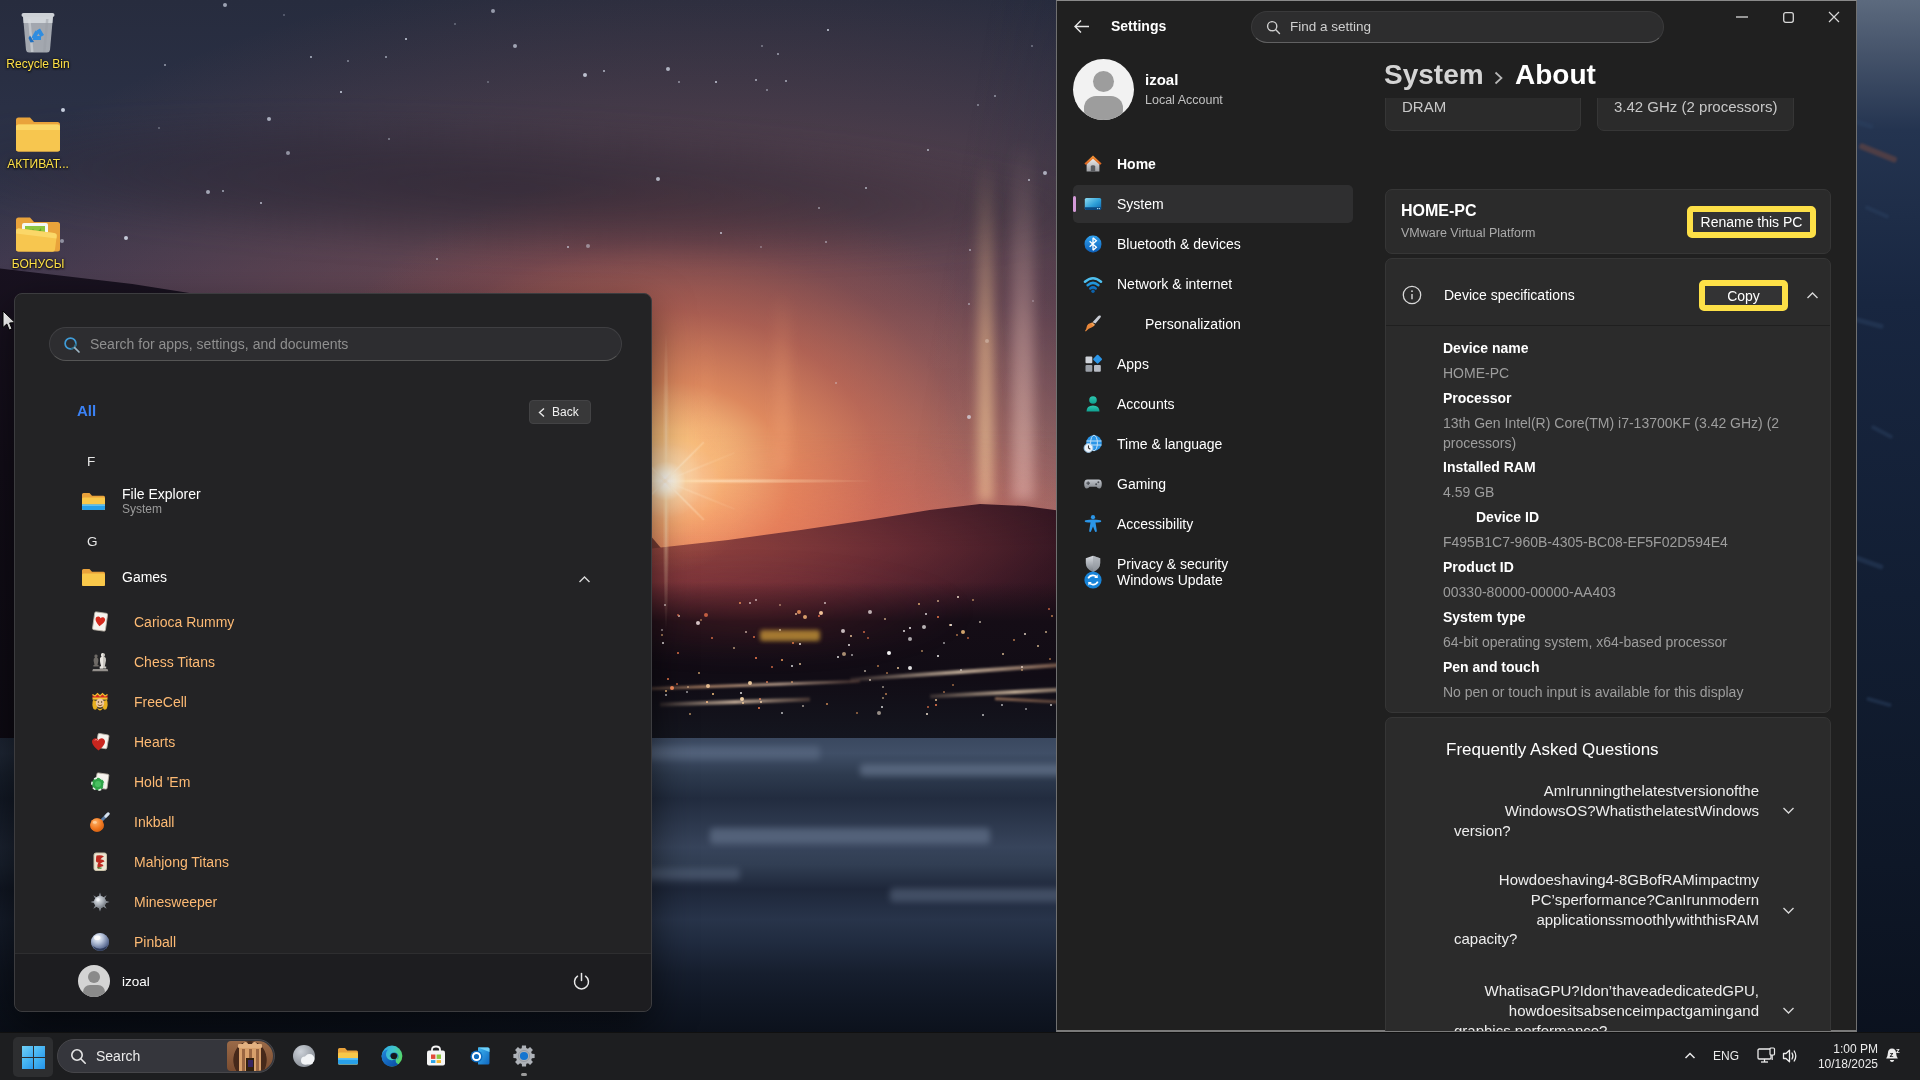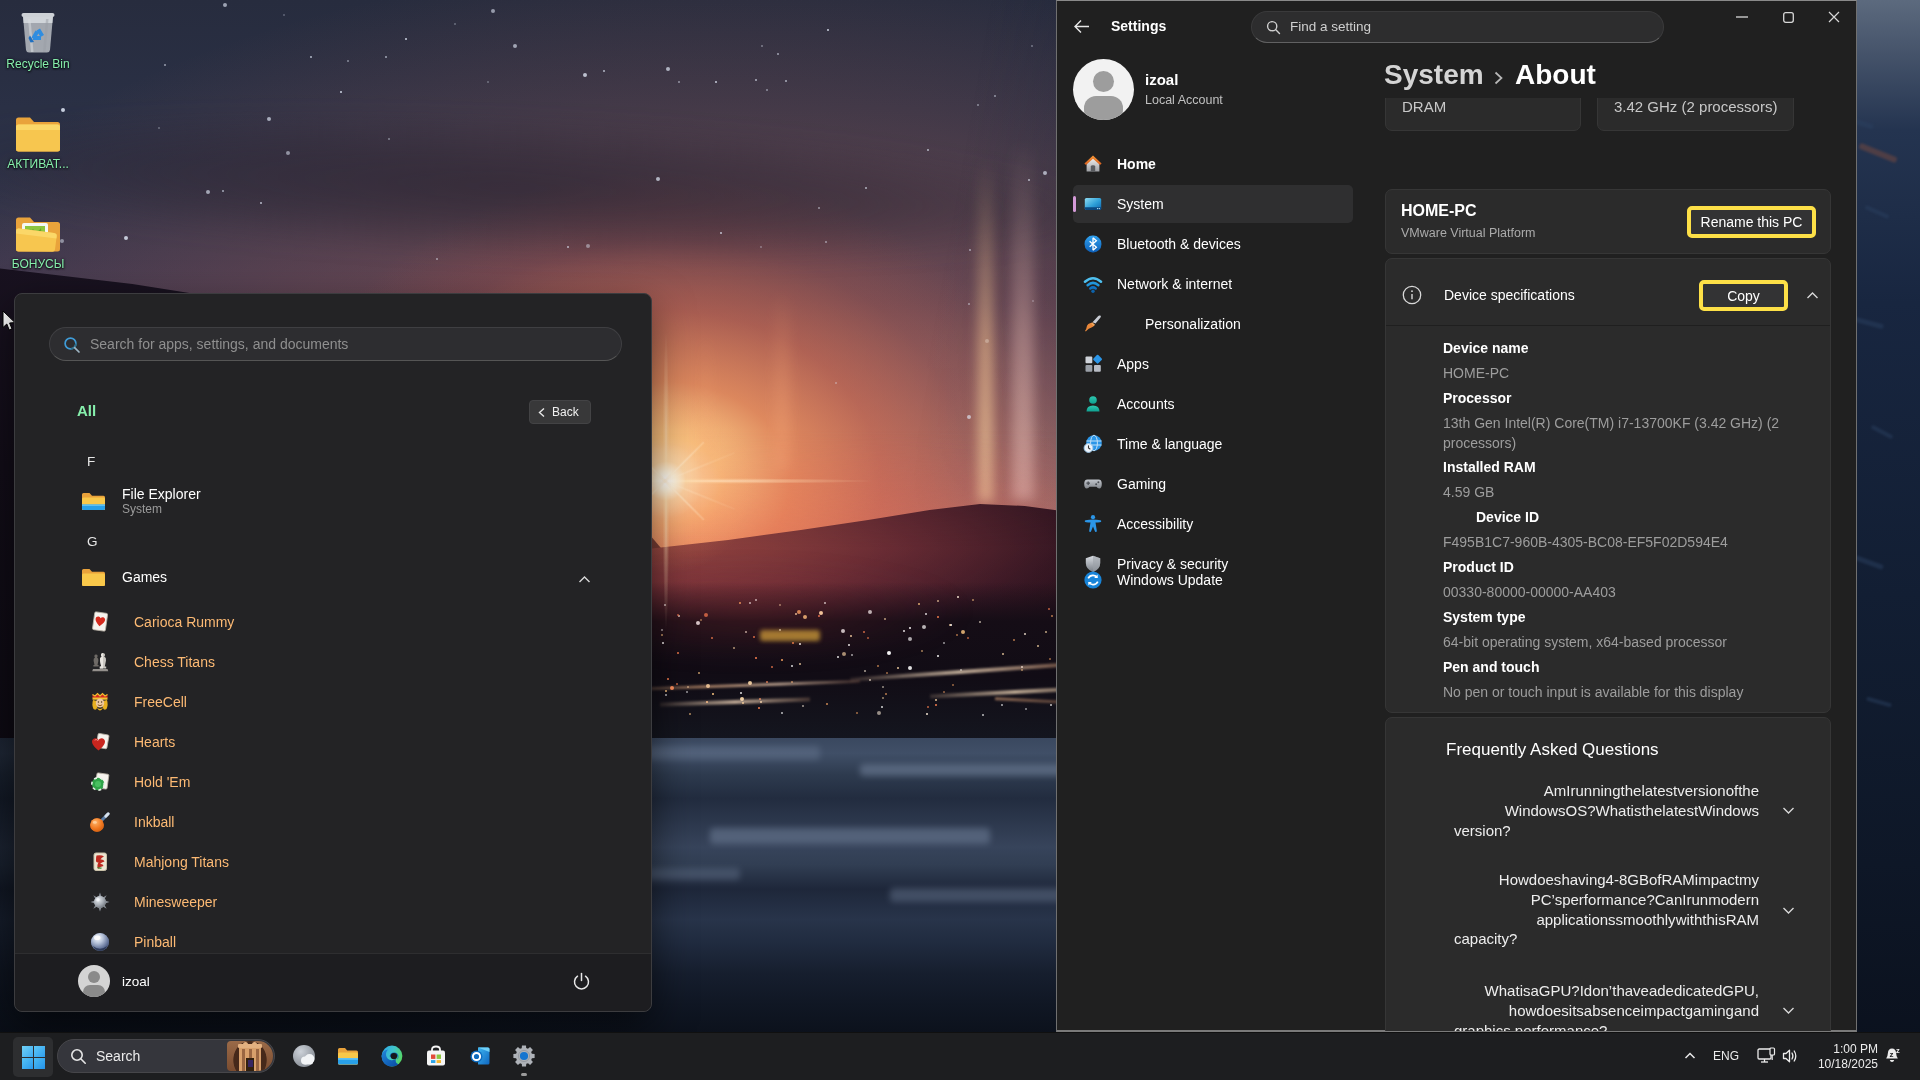--- a/index.html
+++ b/index.html
@@ -58,21 +58,21 @@
 #ice { position:absolute; left:0px; top:738px; width:1120px; height:302px;
   background:linear-gradient(90deg, rgba(8,12,20,.6) 0%, rgba(8,12,20,.35) 30%, rgba(8,12,20,.08) 50%, rgba(8,12,20,0) 60%),linear-gradient(180deg, #3a485f 0%, #404f67 5%, #2e3b4f 12%, #222c3f 20%, #37445b 36%, #313e53 42%, #1e273a 50%, #28344a 60%, #202b3f 68%, #161e2e 78%, #101724 88%, #0b101a 100%); }
 .floe { position:absolute; background:#74849e; opacity:.35; border-radius:4px; filter:blur(3px); }
 
 #rstrip { position:absolute; left:1820px; top:0; width:100px; height:1080px;
   background:linear-gradient(180deg, #5c6a7e 0%, #45536a 5%, #243450 12%, #182640 28%, #121e33 55%, #0e1727 80%, #0a101c 100%); }
 .rtex { position:absolute; background:#2b4060; opacity:.5; border-radius:2px; filter:blur(1.2px); }
 
 
 .dicon { position:absolute; width:76px; text-align:center; }
-.dicon .lbl { margin-top:4px; font-size:12px; color:#86efac; text-shadow:0 1px 2px rgba(0,0,0,.9), 0 0 3px rgba(0,0,0,.8); line-height:13px; }
+.dicon .lbl { margin-top:4px; font-size:12px; color:#fde047; text-shadow:0 1px 2px rgba(0,0,0,.9), 0 0 3px rgba(0,0,0,.8); line-height:13px; }
 .dicon .img { height:48px; display:flex; align-items:flex-end; justify-content:center; }
 
 
 #taskbar { position:absolute; left:0; top:1032px; width:1920px; height:48px; background:#1d1e20; border-top:1px solid #101010; }
 #startbtn { position:absolute; left:13px; top:4px; width:40px; height:40px; background:#2d2e30; border-radius:5px; }
 .winlogo { position:absolute; width:23px; height:23px; }
 .winlogo div { position:absolute; width:11px; height:11px; }
 .tico { position:absolute; top:1044px; width:24px; height:24px; }
 #tsearch { position:absolute; left:57px; top:1039px; width:218px; height:34px; background:#35363c; border:1px solid #46464a; border-radius:17px; }
 
@@ -86,21 +86,21 @@
 #sbottom { position:absolute; left:0; bottom:0; width:636px; height:58px; background:#1d1d20; border-top:1px solid #2e2e30; border-radius:0 0 8px 8px; }
 
 
 #win { position:absolute; left:1056px; top:0; width:801px; height:1032px; background:#202020;
   border:1px solid #707070; border-top-color:#8a8a8a; border-bottom:2px solid #7a7a7a; }
 .navrow { position:absolute; left:16px; width:280px; height:38px; border-radius:5px; display:flex; align-items:center; }
 .navrow.sel { background:#2f2f30; }
 .navrow .ico { width:20px; height:20px; margin-left:10px; }
 .navrow .txt { margin-left:14px; font-size:14px; color:#fff; }
 .card { position:absolute; left:328px; width:446px; background:#2b2b2b; border:1px solid #363636; border-radius:7px; }
-.btn { position:absolute; background:#333334; border:4px solid #fde047; border-radius:5px; color:#fff; font-size:14px; display:flex; align-items:center; justify-content:center; }
+.btn { position:absolute; background:#333334; border:6px solid #fde047; border-radius:5px; color:#fff; font-size:14px; display:flex; align-items:center; justify-content:center; }
 .speclabel { position:absolute; left:386px; font-size:14px; font-weight:700; color:#fff; }
 .specval { position:absolute; left:386px; font-size:14px; color:#9d9d9d; }
 .jline { display:flex; justify-content:flex-end; height:19.7px; align-items:center; }
 .q { position:absolute; left:397px; width:305px; font-size:15px; color:#eee; }
 .chev { position:absolute; }
 </style>
 </head>
 <body>
 <div id="screen">
   <div id="wall"></div>
@@ -191,21 +191,21 @@
   </svg>
   <div id="start">
     <div id="ssearch">
       <svg style="position:absolute;left:13px;top:8px;" width="18" height="18" viewBox="0 0 18 18">
         <circle cx="7.5" cy="7.5" r="5.4" fill="none" stroke="#3f9cd8" stroke-width="1.7"></circle>
         <circle cx="7.5" cy="7.5" r="5.4" fill="none" stroke="#2f6f88" stroke-width="1.7" stroke-dasharray="8 26"></circle>
         <line x1="11.6" y1="11.6" x2="16" y2="16" stroke="#9fb6c4" stroke-width="1.7" stroke-linecap="round"></line>
       </svg>
       <span style="position:absolute;left:40px;top:8px;font-size:14px;color:#8f8f8f;">Search for apps, settings, and documents</span>
     </div>
-    <div style="position:absolute;left:62px;top:108px;font-size:15px;font-weight:700;color:#86efac;">All</div>
+    <div style="position:absolute;left:62px;top:108px;font-size:15px;font-weight:700;color:#3b82f6;">All</div>
     <div style="position:absolute;left:514px;top:106px;width:62px;height:24px;background:#383839;border:1px solid #434345;border-radius:4px;">
       <svg style="position:absolute;left:7px;top:6px;" width="9" height="11" viewBox="0 0 9 11">
           <path d="M7 1.5 L2.5 5.5 L7 9.5" fill="none" stroke="#e8e8e8" stroke-width="1.4"></path>
         </svg>
       <span style="position:absolute;left:22px;top:4px;font-size:12px;color:#f0f0f0;">Back</span>
     </div>
     <div style="position:absolute;left:72px;top:160px;font-size:13.5px;color:#e8e8e8;">F</div>
     <div class="srow" style="left:66px;top:189px;height:36px;">
       <svg width="25" height="21" viewBox="0 0 25 21">
         <path d="M1 3.5 Q1 2 2.5 2 L8.5 2 L11 4.8 L22.5 4.8 Q24 4.8 24 6.3 L24 17.5 Q24 19 22.5 19 L2.5 19 Q1 19 1 17.5 Z" fill="#e9a23b"></path>

